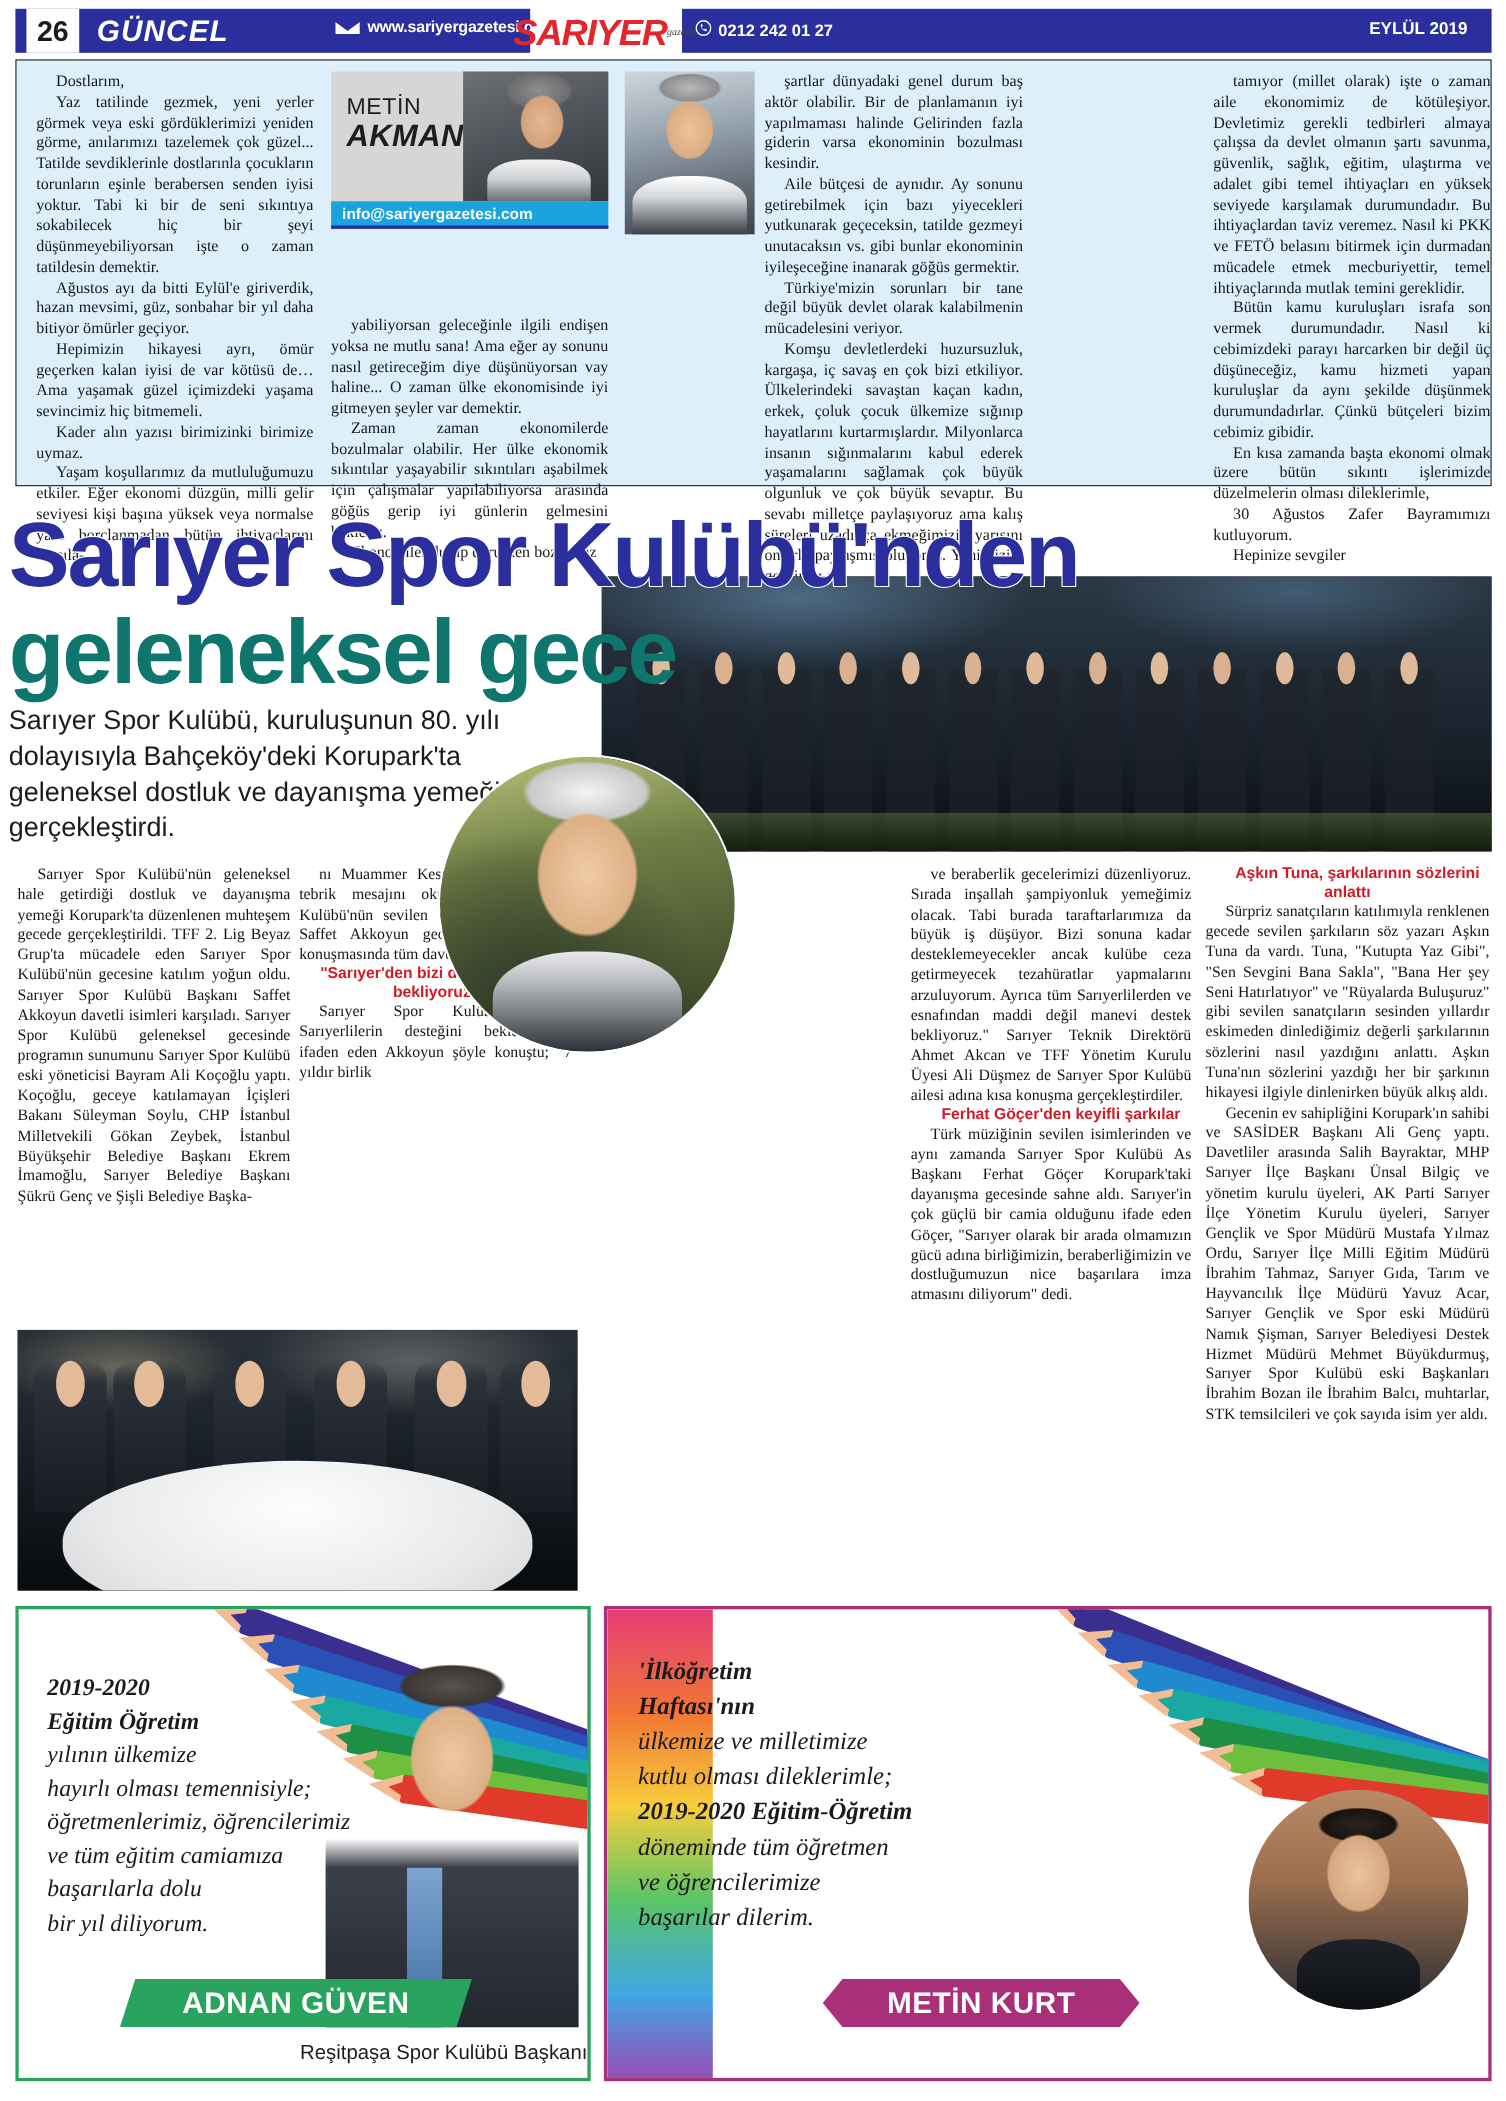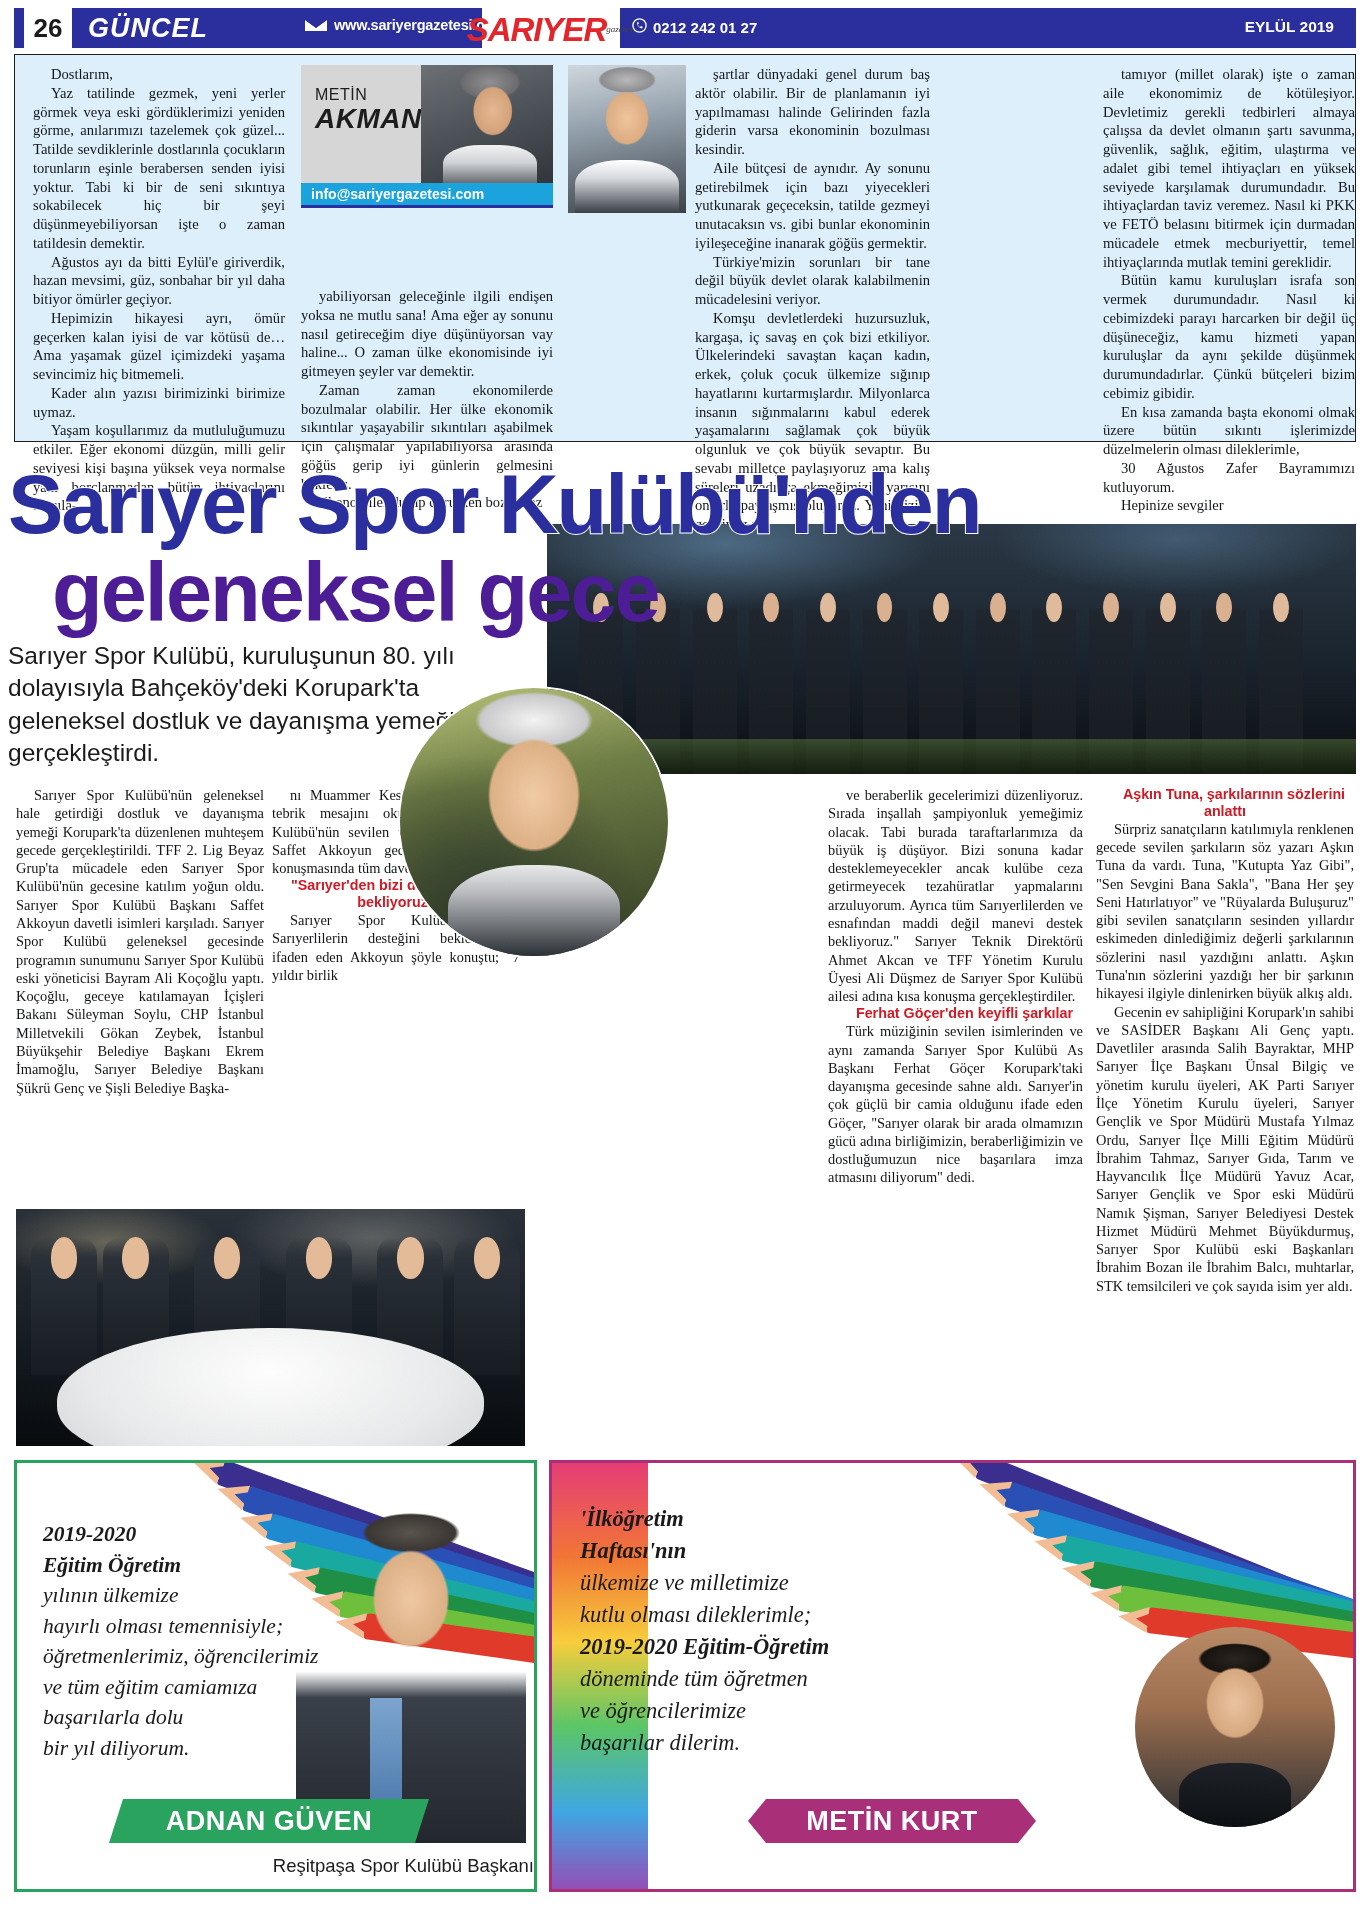--- a/index.html
+++ b/index.html
@@ -108,21 +108,21 @@
     position: absolute; left: 286px; top: 10px;
     width: 252px; height: 118px;
     background: #d6d6d6;
     overflow: hidden;
   }
   .author-name {
     position: absolute; left: 14px; top: 22px;
     font-family: "Liberation Sans", sans-serif;
     color: #1d1d1d; line-height: 1.0;
   }
-  .author-first { font-size: 16px; font-weight: 400; letter-spacing: 0.5px; }
+  .author-first { font-size: 21px; font-weight: 400; letter-spacing: 0.5px; }
   .author-last  { font-size: 28px; font-weight: bold; letter-spacing: 0.5px; display:block; margin-top:2px;font-style:italic;}
   .author-photo {
     position: absolute; right: -6px; top: -6px;
     width: 138px; height: 130px;
     background:
       radial-gradient(ellipse 32px 40px at 52% 40%, #e4b893 0%, #d3a179 58%, rgba(211,161,121,0) 62%),
       radial-gradient(ellipse 46px 26px at 50% 18%, #8f8f92 0%, #6d6d70 60%, rgba(109,109,112,0) 66%),
       linear-gradient(160deg, #6f7378 0%, #4f545a 46%, #2f3338 100%);
   }
   .author-photo::after{
@@ -187,24 +187,23 @@
     color: #2b2f9e;
     -webkit-text-stroke: 2px #ffffff;
     paint-order: stroke fill;
     z-index: 5;
     white-space: nowrap;
   }
   .hl-line2 {
     position: absolute; left: 8px; top: 93px;
     font-family: "Liberation Sans", sans-serif;
     font-weight: bold; font-size: 83px; letter-spacing: -2px;
-    color: #4c1d95;
+    color: #0f766e;
     z-index: 5;
     white-space: nowrap;
-    margin-left: 44px;
   }
   .standfirst {
     position: absolute; left: 8px; top: 188px;
     width: 535px;
     font-family: "Liberation Sans", sans-serif;
     font-size: 24.5px; line-height: 1.32; font-weight: 400;
     color: #1b1b1b;
     z-index: 5;
   }
   .hero-photo {

